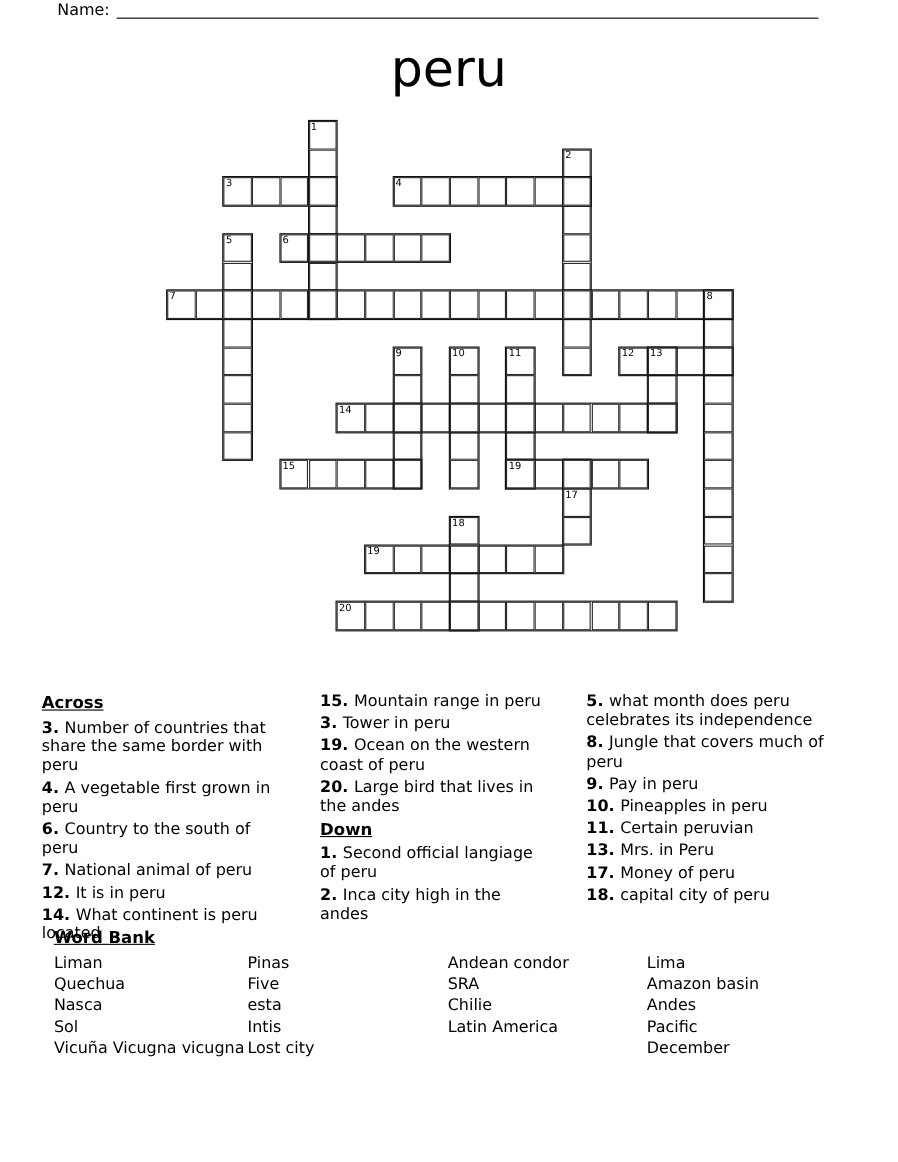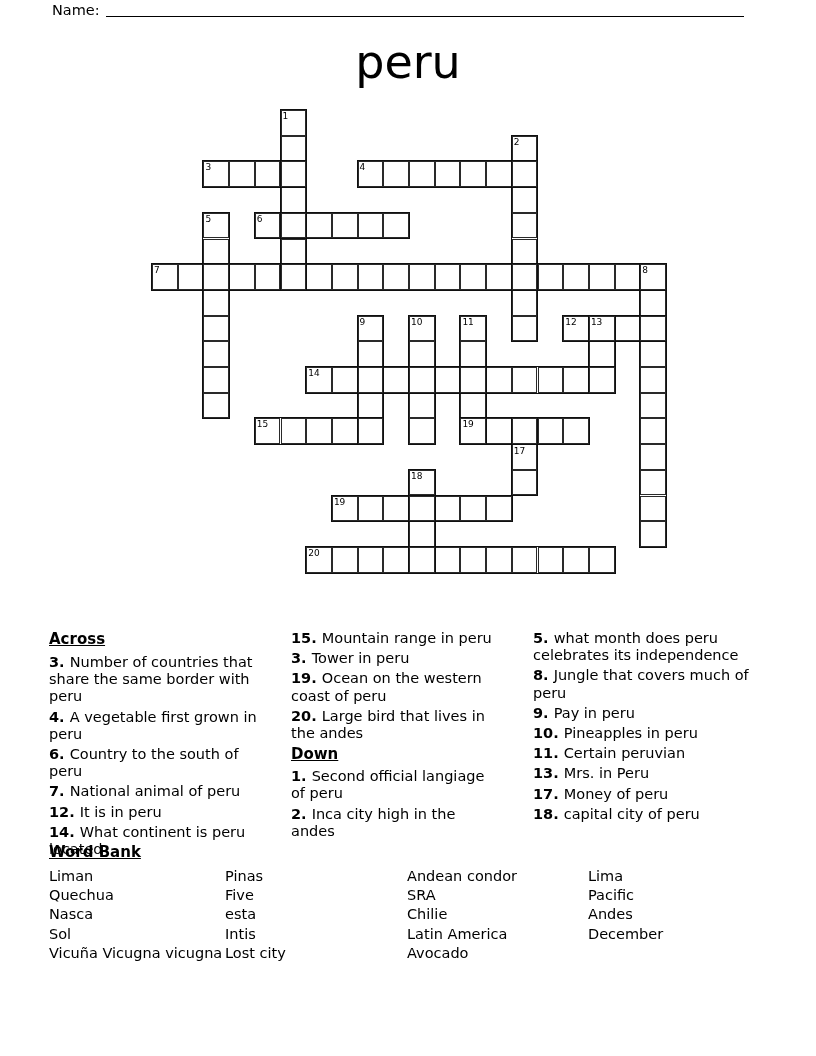--- a/index.html
+++ b/index.html
@@ -197,21 +197,21 @@
     <div class="cell-num" style="left: 361.8px; top: 309.4px; margin-top: 27px;">17</div>
     <div class="word-outline" style="left: 256px; top: 358.8px; width: 27.7px; height: 104.8px;"></div>
     <div class="cell-num" style="left: 259px; top: 360.8px;">18</div>
     <div class="word-outline" style="left: 178.9px; top: 384.5px; width: 181.9px; height: 27.7px;"></div>
     <div class="cell-num" style="left: 181.9px; top: 386.5px;">19</div>
     <div class="word-outline" style="left: 153.2px; top: 435.9px; width: 310.4px; height: 27.7px;"></div>
     <div class="cell-num" style="left: 156.2px; top: 437.9px;">20</div>
   </div>
 
 <div class="clues">
-  <div class="clue-col" style="left:49px;width:210px">
+  <div class="clue-col" style="left:38px;width:210px">
     <div class="clue-header">Across</div>
     <div>
         <p class="clue"><b>3. </b>Number of countries that share the same border with peru</p>
         <p class="clue"><b>4. </b>A vegetable first grown in peru</p>
         <p class="clue"><b>6. </b>Country to the south of peru</p>
         <p class="clue"><b>7. </b>National animal of peru</p>
         <p class="clue"><b>12. </b>It is in peru</p>
         <p class="clue"><b>14. </b>What continent is peru located</p>
       </div>
   </div>
@@ -257,22 +257,22 @@
         <div class="wb-item">Five</div>
         <div class="wb-item">esta</div>
         <div class="wb-item">Intis</div>
         <div class="wb-item">Lost city</div>
       </div>
       <div class="wb-col">
         <div class="wb-item">Andean condor</div>
         <div class="wb-item">SRA</div>
         <div class="wb-item">Chilie</div>
         <div class="wb-item">Latin America</div>
-        <div class="wb-item">Avocado</div>
       </div>
       <div class="wb-col">
         <div class="wb-item">Lima</div>
+        <div class="wb-item">Amazon basin</div>
+        <div class="wb-item">Andes</div>
         <div class="wb-item">Pacific</div>
-        <div class="wb-item">Andes</div>
         <div class="wb-item">December</div>
       </div>
     </div>
 </div>
 
 </body></html>

